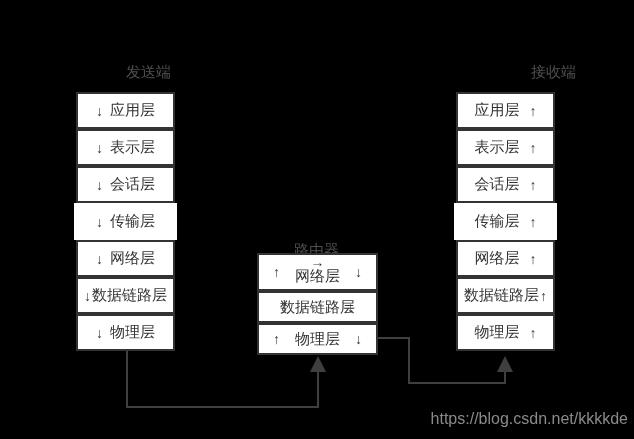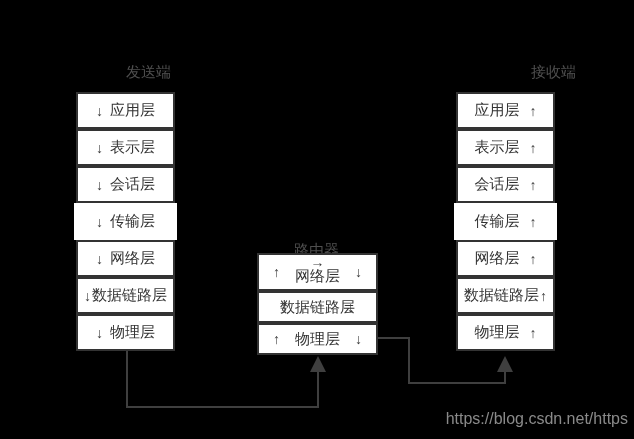--- a/index.html
+++ b/index.html
@@ -187,15 +187,15 @@
     <div class="layer-box tight">
       <span>数据链路层</span>
       <span class="arrow-glyph">↑</span>
     </div>
     <div class="layer-box">
       <span>物理层</span>
       <span class="arrow-glyph">↑</span>
     </div>
   </div>
 
-  <div id="watermark">https://blog.csdn.net/https</div>
+  <div id="watermark">https://blog.csdn.net/kkkkde</div>
 
 </div>
 
 </body></html>

